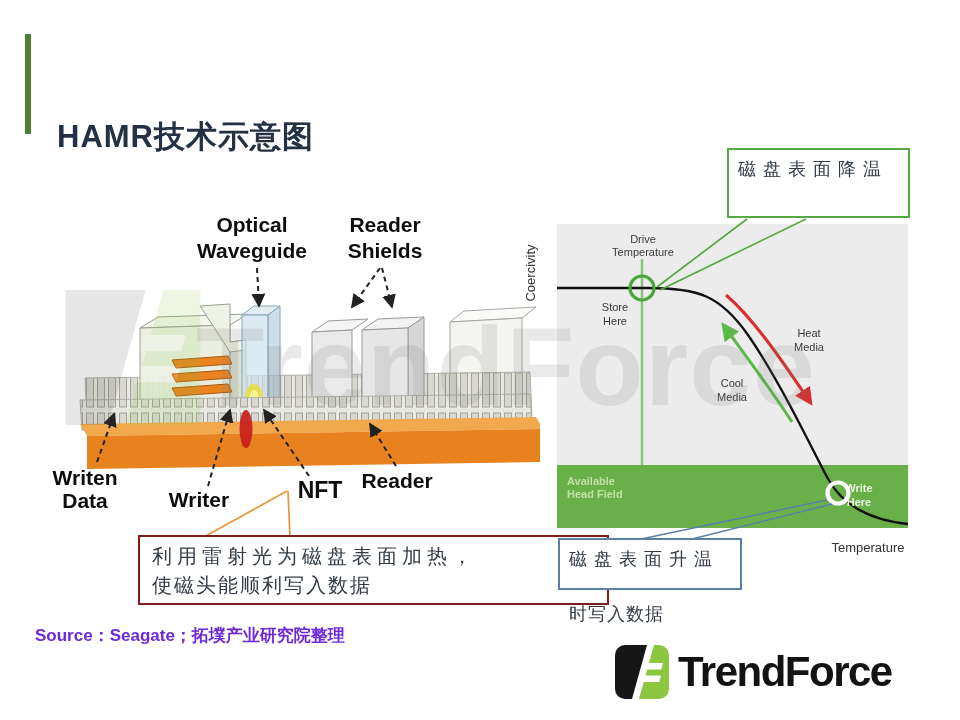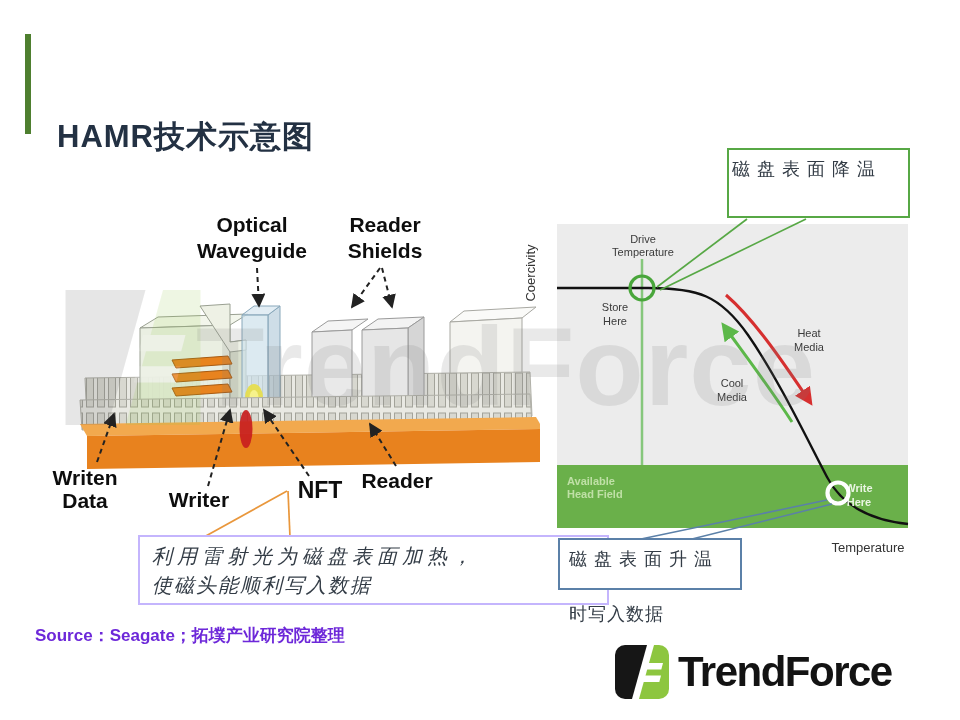--- a/index.html
+++ b/index.html
@@ -13,27 +13,27 @@
   
   .watermark{position:absolute;left:0;top:0;width:960px;height:720px;pointer-events:none;z-index:3;}
   .wm-text{position:absolute;left:196px;top:302px;font-size:112px;font-weight:bold;color:#7d7d7d;opacity:.16;letter-spacing:1px;white-space:nowrap;}
   .wm-glyph{position:absolute;left:58px;top:290px;opacity:.14;}
   
   .layer-svg{position:absolute;z-index:1;}
   .beaks{position:absolute;left:0;top:0;z-index:4;pointer-events:none;}
   
   .callout{position:absolute;background:#fff;box-sizing:border-box;z-index:5;color:#333c46;}
   .callout .l1,.callout .l2{white-space:nowrap;}
-  .co-green{left:727px;top:148px;width:183px;height:70px;border:2px solid #57a845;padding:6px 3px;font-size:18px;line-height:27px;}
+  .co-green{left:727px;top:148px;width:183px;height:70px;border:2px solid #57a845;padding:6px 9px;font-size:18px;line-height:27px;}
   .co-green .l1{letter-spacing:7px;}
   .co-green .l2{letter-spacing:1px;}
   .co-blue{left:558px;top:538px;width:184px;height:52px;border:2px solid #5b80a8;padding:6px 9px;font-size:18px;line-height:27px;}
   .co-blue .l1{letter-spacing:7px;}
   .co-blue .l2{letter-spacing:1px;margin-top:28px;}
-  .co-orange{left:138px;top:535px;width:471px;height:70px;border:2px solid #c4b5fd;padding:5px 12px;font-size:20px;line-height:29px;font-style:italic;}
+  .co-orange{left:138px;top:535px;width:471px;height:70px;border:2px solid #7f1d1d;padding:5px 12px;font-size:20px;line-height:29px;}
   .co-orange .l1{letter-spacing:5px;}
   .co-orange .l2{letter-spacing:2px;}
   
   .source-line{position:absolute;left:35px;top:624px;font-size:17px;font-weight:600;color:#6d28d9;}
   .disclaimer{position:absolute;left:35px;top:654px;font-size:11.5px;color:#6a6a6a;line-height:1.7;}
   .footer-logo{position:absolute;left:615px;top:644px;height:56px;display:flex;align-items:center;z-index:2;}
   .footer-logo .logo-text{font-size:42px;font-weight:800;color:#131313;letter-spacing:-1.5px;margin-left:9px;}
   
   text{font-family:"Liberation Sans","DejaVu Sans",sans-serif;}
   .lbl-big{font-size:21px;font-weight:bold;fill:#0d0d0d;}

